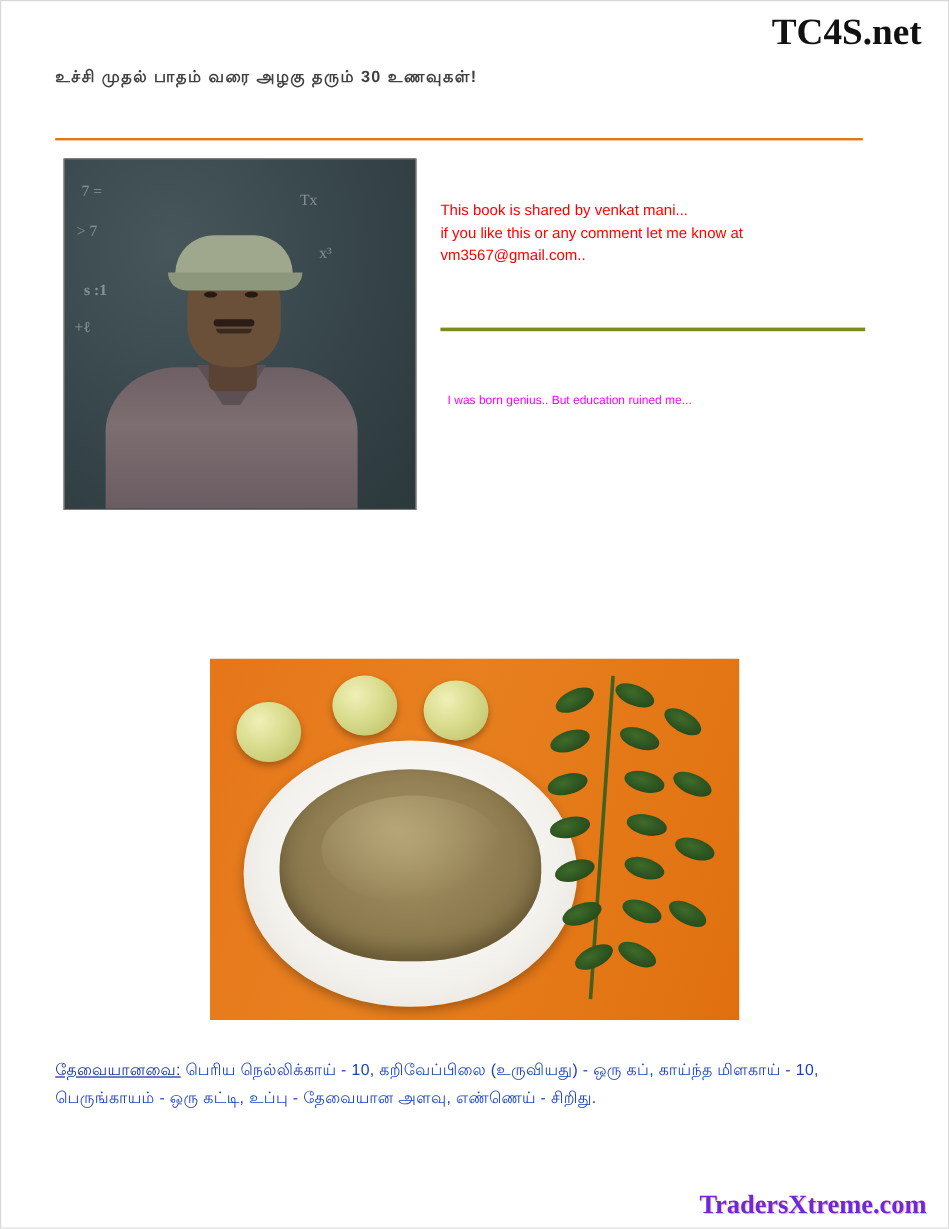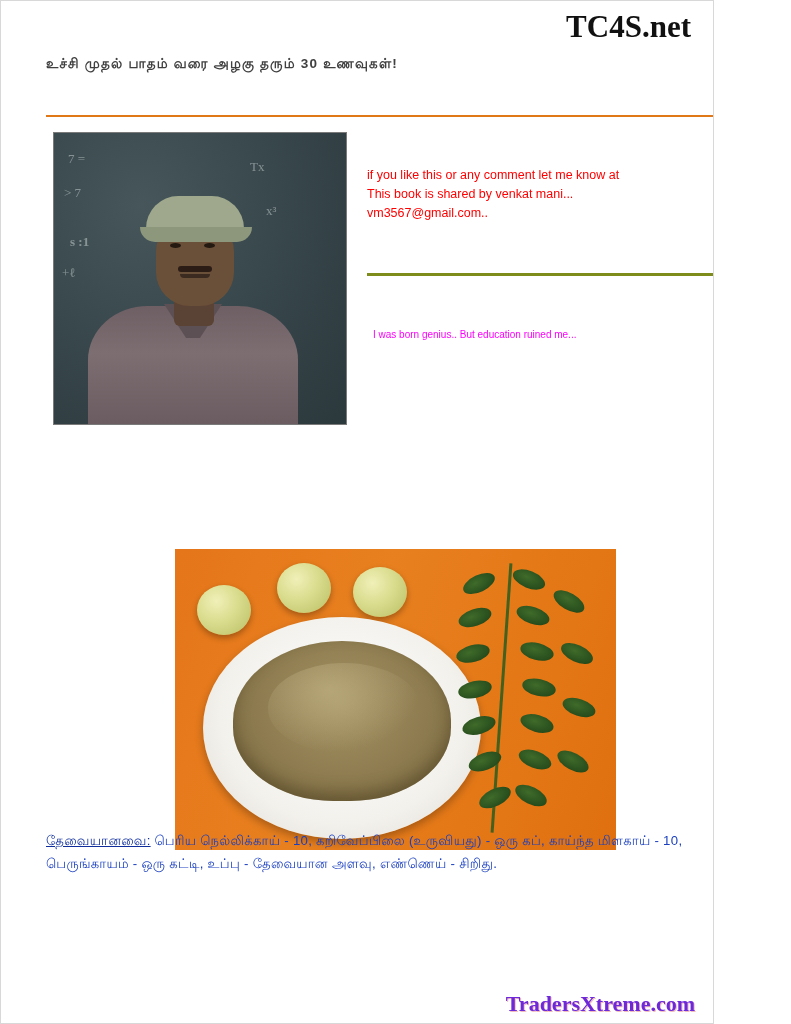--- a/index.html
+++ b/index.html
@@ -5,21 +5,21 @@
   html, body {
     margin: 0;
     padding: 0;
     background: #ffffff;
   }
   body {
     font-family: "Liberation Sans", sans-serif;
   }
   .page {
     position: relative;
-    width: 714px;
+    width: 791px;
     height: 1024px;
     background: #ffffff;
     overflow: hidden;
     border: 1px solid #d8d8d8;
     box-sizing: border-box;
   }
 
   
   .tc4s {
     position: absolute;
@@ -316,21 +316,21 @@
     font-size: 13.2px;
     color: #1a3fbf;
     line-height: 23px;
     letter-spacing: 0.3px;
   }
   .para .lead {
     color: #0f2e9c;
     text-decoration: underline;
     font-weight: normal;
   }
-  #para1 { top: 828px; }
+  #para1 { top: 879px; }
   #para2 { top: 933px; }
 
   
   .traders {
     position: absolute;
     bottom: 6px;
     right: 18px;
     font-family: "Liberation Serif", serif;
     font-weight: bold;
     font-size: 22px;
@@ -367,22 +367,22 @@
       <div class="moustache"></div>
       <div class="mouth"></div>
       <div class="eye l"></div>
       <div class="eye r"></div>
       <div class="cap"></div>
       <div class="brim"></div>
     </div>
   </div>
 
   <div class="note-red">
+    <div>This book is shared by venkat mani...</div>
     <div>if you like this or any comment let me know at</div>
-    <div>This book is shared by venkat mani...</div>
     <div>vm3567@gmail.com..</div>
   </div>
 
   <div class="rule-olive"></div>
 
   <div class="note-magenta">I was born genius.. But education ruined me...</div>
 
 
 
   <div class="food">

